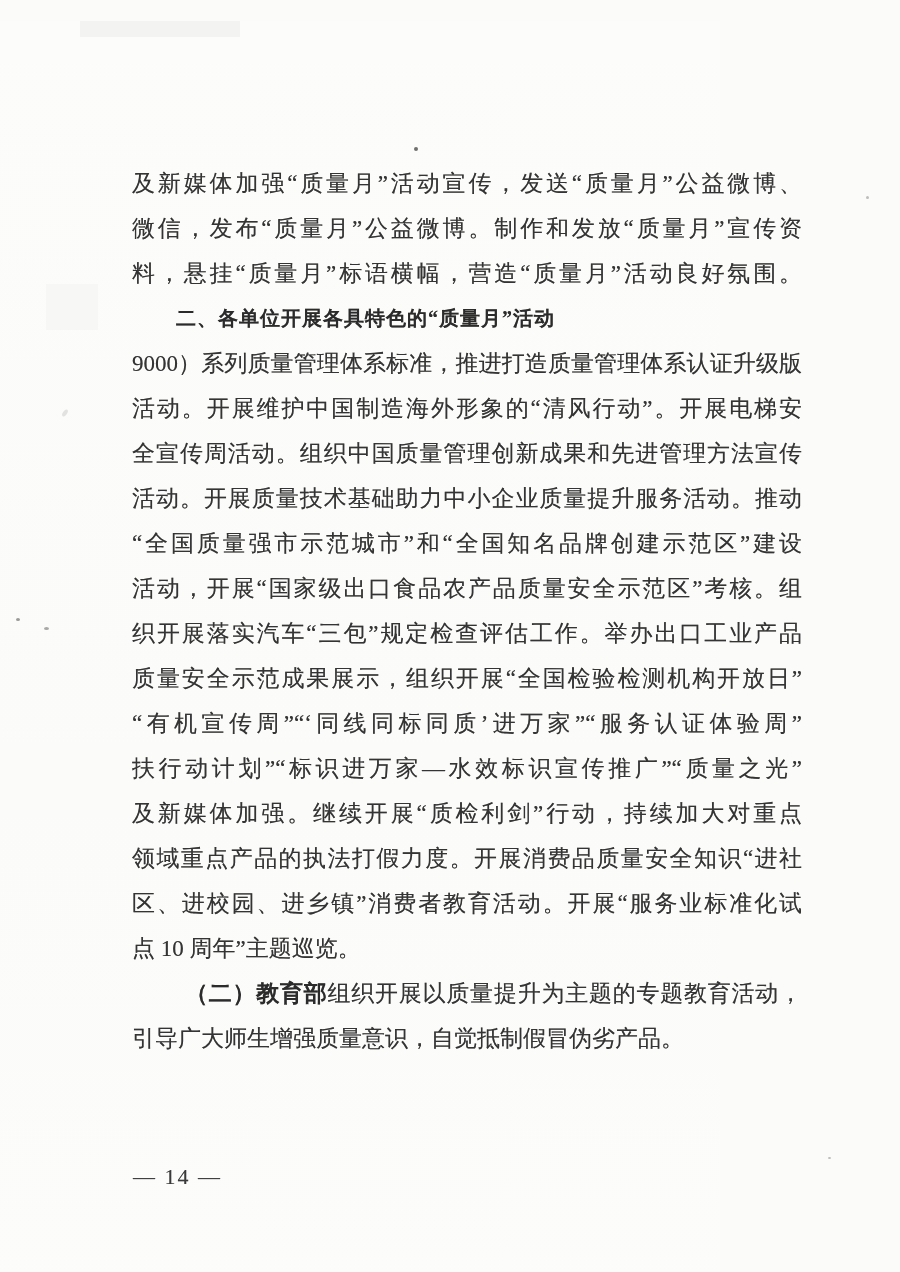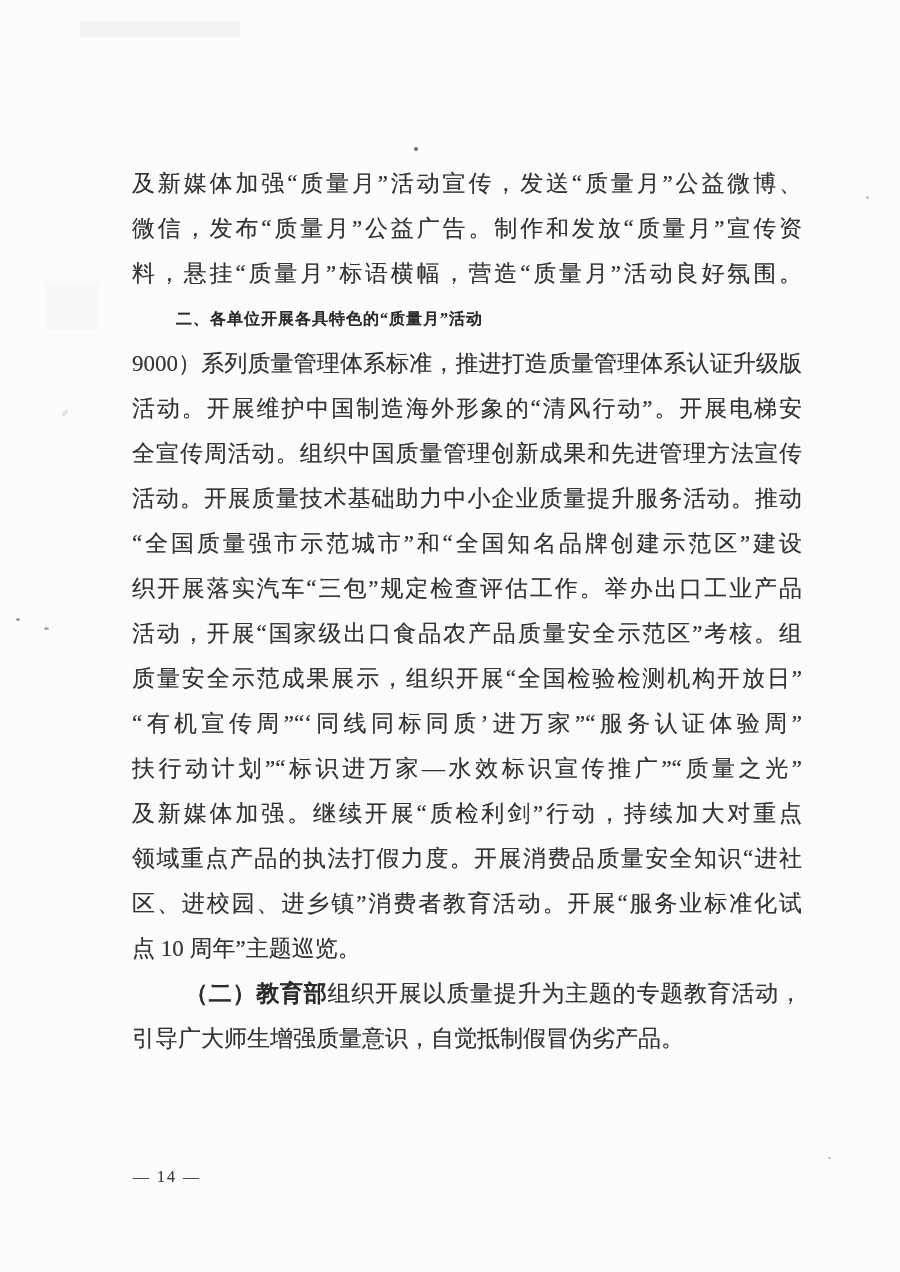--- a/index.html
+++ b/index.html
@@ -53,35 +53,35 @@
   .line.no-stretch {
     text-align: left;
     text-align-last: left;
   }
   .line .b {
     font-weight: bold;
     color: #2b2b2b;
   }
   .line.heading {
     font-weight: bold;
-    font-size: 16px;
+    font-size: 20px;
     color: #262626;
     text-indent: 44px;
     letter-spacing: 1px;
   }
   .line.indent {
     text-indent: 53px;
   }
   .footer {
     position: absolute;
     left: 133px;
     top: 1141px;
     height: 30px;
     line-height: 30px;
-    font-size: 16px;
+    font-size: 22px;
     color: #3a3a3a;
     letter-spacing: 2px;
     text-shadow: 0 0 0.5px rgba(70,70,70,0.5);
   }
   .artifact {
     position: absolute;
     border-radius: 50%;
   }
   .a1 { left: 414px; top: 126px; width: 4px; height: 4px; background: #6f6f6f; }
   .a2 { left: 16px;  top: 597px; width: 4px; height: 3px; background: #9a9a9a; }
@@ -100,30 +100,30 @@
 
   <div class="artifact a1"></div>
   <div class="artifact a2"></div>
   <div class="artifact a3"></div>
   <div class="artifact a4"></div>
   <div class="artifact a5"></div>
   <div class="artifact a6"></div>
 
   <div class="doc-body">
       <div class="line"><span>及新媒体加强“质量月”活动宣传，发送“质量月”公益微博、</span></div>
-      <div class="line"><span>微信，发布“质量月”公益广告。制作和发放“质量月”宣传资</span></div>
+      <div class="line"><span>微信，发布“质量月”公益微博。制作和发放“质量月”宣传资</span></div>
       <div class="line"><span>料，悬挂“质量月”标语横幅，营造“质量月”活动良好氛围。</span></div>
       <div class="line heading no-stretch"><span class="b">二、各单位开展各具特色的“质量月”活动</span></div>
       <div class="line"><span>9000）系列质量管理体系标准，推进打造质量管理体系认证升级版</span></div>
       <div class="line"><span>活动。开展维护中国制造海外形象的“清风行动”。开展电梯安</span></div>
       <div class="line"><span>全宣传周活动。组织中国质量管理创新成果和先进管理方法宣传</span></div>
       <div class="line"><span>活动。开展质量技术基础助力中小企业质量提升服务活动。推动</span></div>
       <div class="line"><span>“全国质量强市示范城市”和“全国知名品牌创建示范区”建设</span></div>
+      <div class="line"><span>活动，开展“国家级出口食品农产品质量安全示范区”考核。组</span></div>
       <div class="line"><span>织开展落实汽车“三包”规定检查评估工作。举办出口工业产品</span></div>
-      <div class="line"><span>活动，开展“国家级出口食品农产品质量安全示范区”考核。组</span></div>
       <div class="line"><span>质量安全示范成果展示，组织开展“全国检验检测机构开放日”</span></div>
       <div class="line"><span>“有机宣传周”“‘同线同标同质’进万家”“服务认证体验周”</span></div>
       <div class="line"><span>扶行动计划”“标识进万家—水效标识宣传推广”“质量之光”</span></div>
       <div class="line"><span>及新媒体加强。继续开展“质检利剑”行动，持续加大对重点</span></div>
       <div class="line"><span>领域重点产品的执法打假力度。开展消费品质量安全知识“进社</span></div>
       <div class="line"><span>区、进校园、进乡镇”消费者教育活动。开展“服务业标准化试</span></div>
       <div class="line no-stretch"><span>点 10 周年”主题巡览。</span></div>
       <div class="line indent"><span class="b">（二）教育部</span><span>组织开展以质量提升为主题的专题教育活动，</span></div>
       <div class="line no-stretch"><span>引导广大师生增强质量意识，自觉抵制假冒伪劣产品。</span></div>
     </div>

